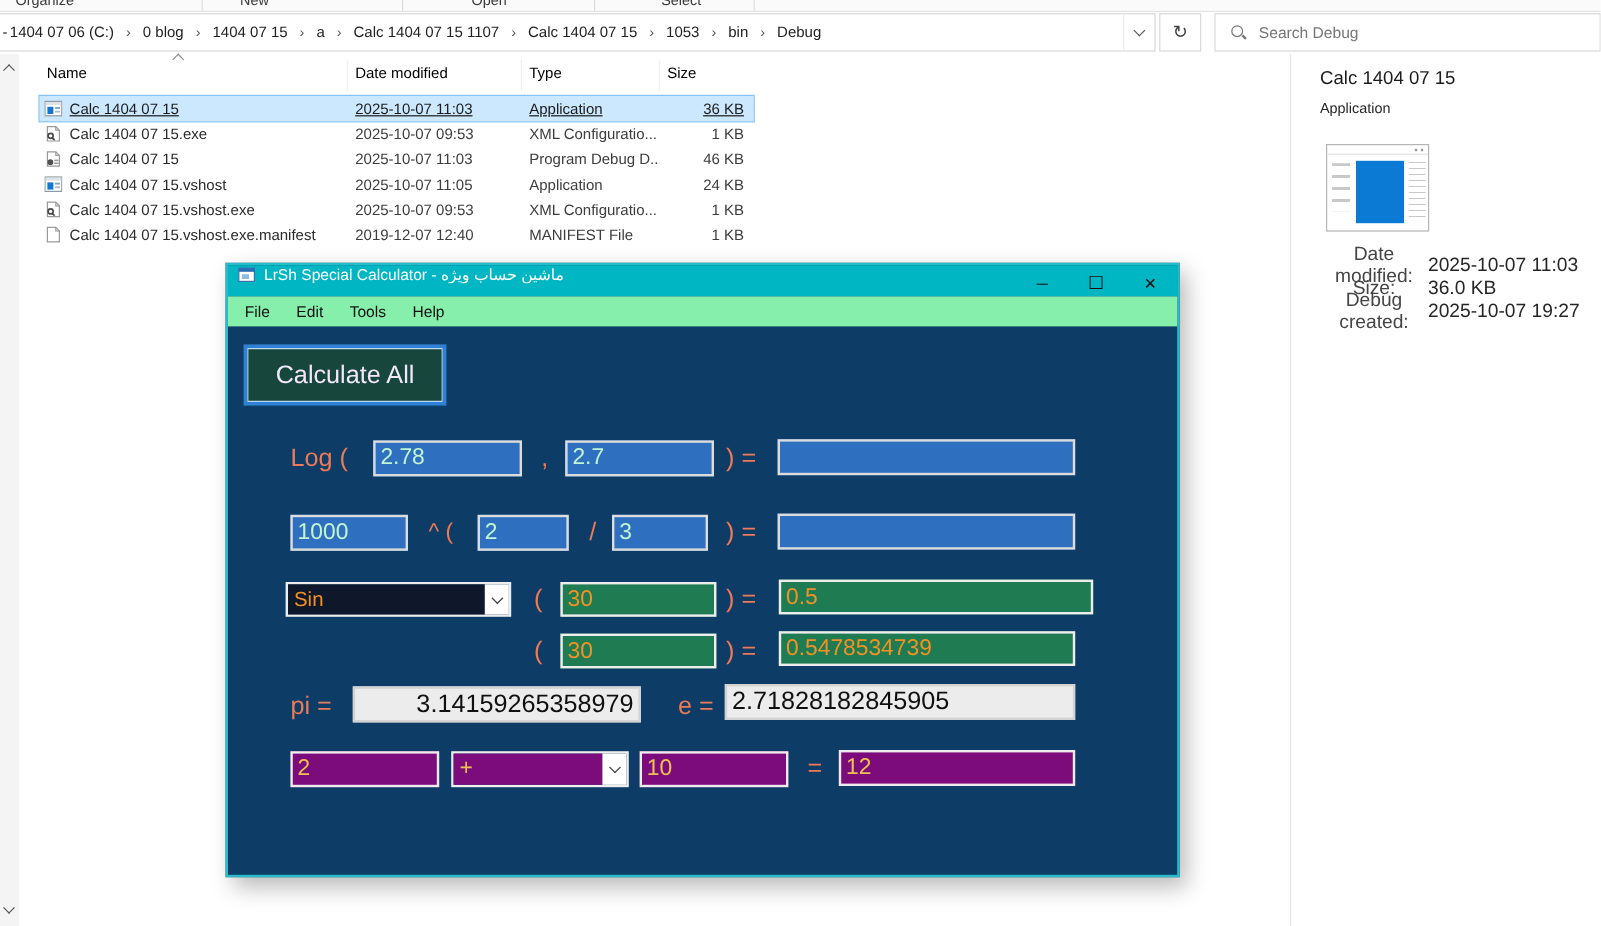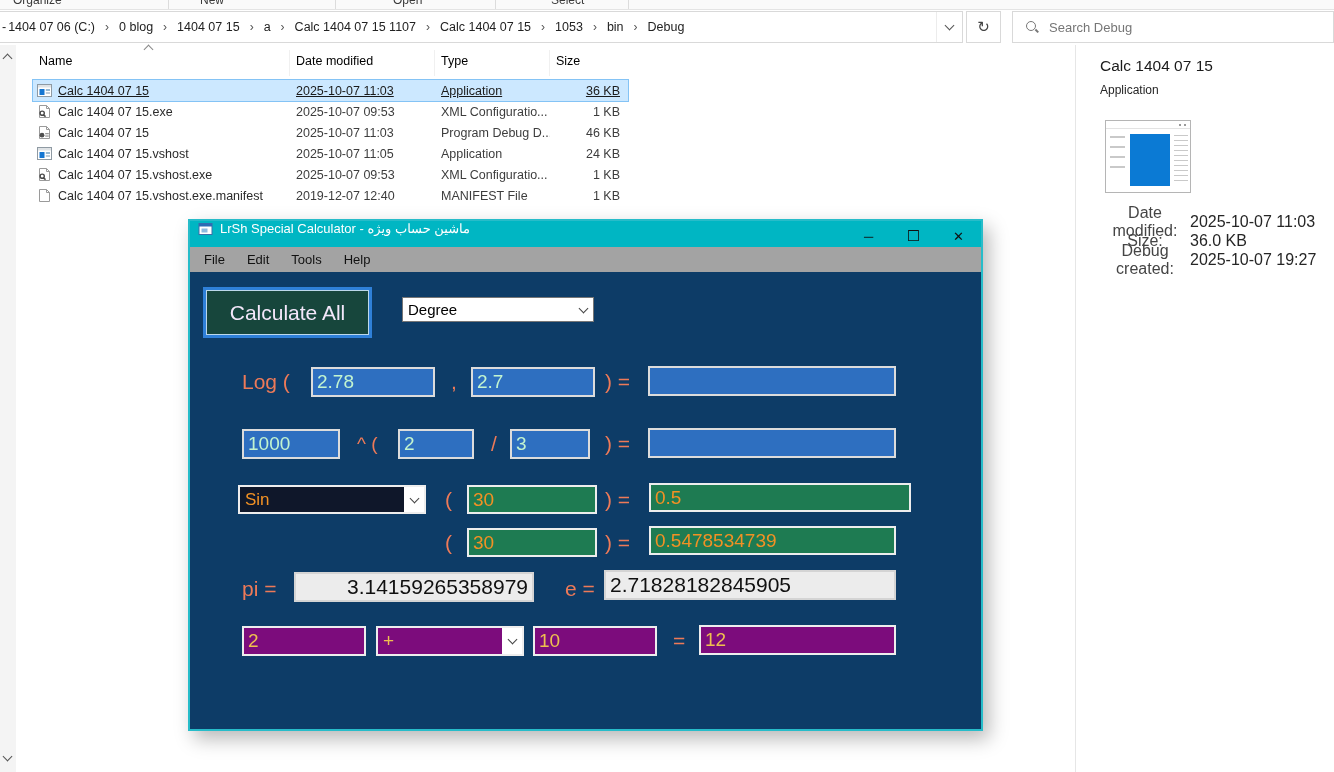--- a/index.html
+++ b/index.html
@@ -64,21 +64,21 @@
   .pv-details { position:absolute; left:1100px; top:212px; font-size:16px; color:#262626;text-align:center; }
   .pv-details .dr { display:flex; height:19px; align-items:center; }
   .pv-details .dl { width:90px; color:#454545; }
 
   
   .calc { position:absolute; left:188px; top:219px; width:795px; height:512px; border:2px solid #27bcc9; background:#0d3c67; box-shadow:6px 8px 18px rgba(0,0,0,.28); }
   .calc-tb { height:26px; background:#00b6c3; display:flex; align-items:flex-start; }
   .calc-tb svg { margin:0 6px 0 8px; flex:none; }
   .calc-title { flex:1; font-size:13px; color:#fff; white-space:nowrap; overflow:hidden; }
   .wbtn { width:45px; height:30px; display:flex; align-items:center; justify-content:center; font-size:13px; color:#101010; cursor:default; }
-  .calc-menu { height:25px; background:#a3a3a3; display:flex; align-items:center; font-size:13px; color:#111; }
+  .calc-menu { height:25px; background:#86efac; display:flex; align-items:center; font-size:13px; color:#111; }
   .calc-menu .mi { padding:3px 11px; }
   .calc-menu .mi:first-child { margin-left:3px; }
   .calc-body { position:relative; height:453px; }
 
   .lbl { position:absolute; color:#ed7a58; font-size:21px; line-height:30px; white-space:nowrap; }
   .fld { position:absolute; border:2px solid #dcdcdc; font-family:inherit; font-size:19px; padding:0 4px; outline:none; height:30px; }
   .fld.blue { background:#2e6fc0; color:#c2f4d0; }
   .fld.green { background:#1e7b52; color:#f29124; border-color:#ededed; height:29px; }
   .fld.purple { background:#7c0c7c; color:#eec04f; border-color:#ededed; }
   .fld.gray { background:#ececec; color:#101010; border-color:#d4d4d4; font-size:21px; }
@@ -310,26 +310,20 @@
       <span class="mi">File</span>
       <span class="mi">Edit</span>
       <span class="mi">Tools</span>
       <span class="mi">Help</span>
     </div>
 
     <div class="calc-body">
 
       <button class="calc-all">Calculate All</button>
 
-      <div class="combo white" style="left:212px; top:25px; width:192px;">
-        <span class="val">Degree</span>
-        <span class="arrow">
-            <i class="chev-down"></i>
-          </span>
-      </div>
 
       <span class="lbl" style="left:52px; top:95px;">Log (</span>
       <input class="fld blue" style="left: 121px; top: 95px; width: 124px;" value="2.78">
       <span class="lbl" style="left:261px; top:95px;">,</span>
       <input class="fld blue" style="left: 281px; top: 95px; width: 124px;" value="2.7">
       <span class="lbl" style="left:415px; top:95px;">) =</span>
       <input class="fld blue" style="left: 458px; top: 94px; width: 248px;" value="">
 
       <input class="fld blue" style="left: 52px; top: 157px; width: 98px;" value="1000">
       <span class="lbl" style="left:167px; top:157px; font-size:19px;">^ (</span>

